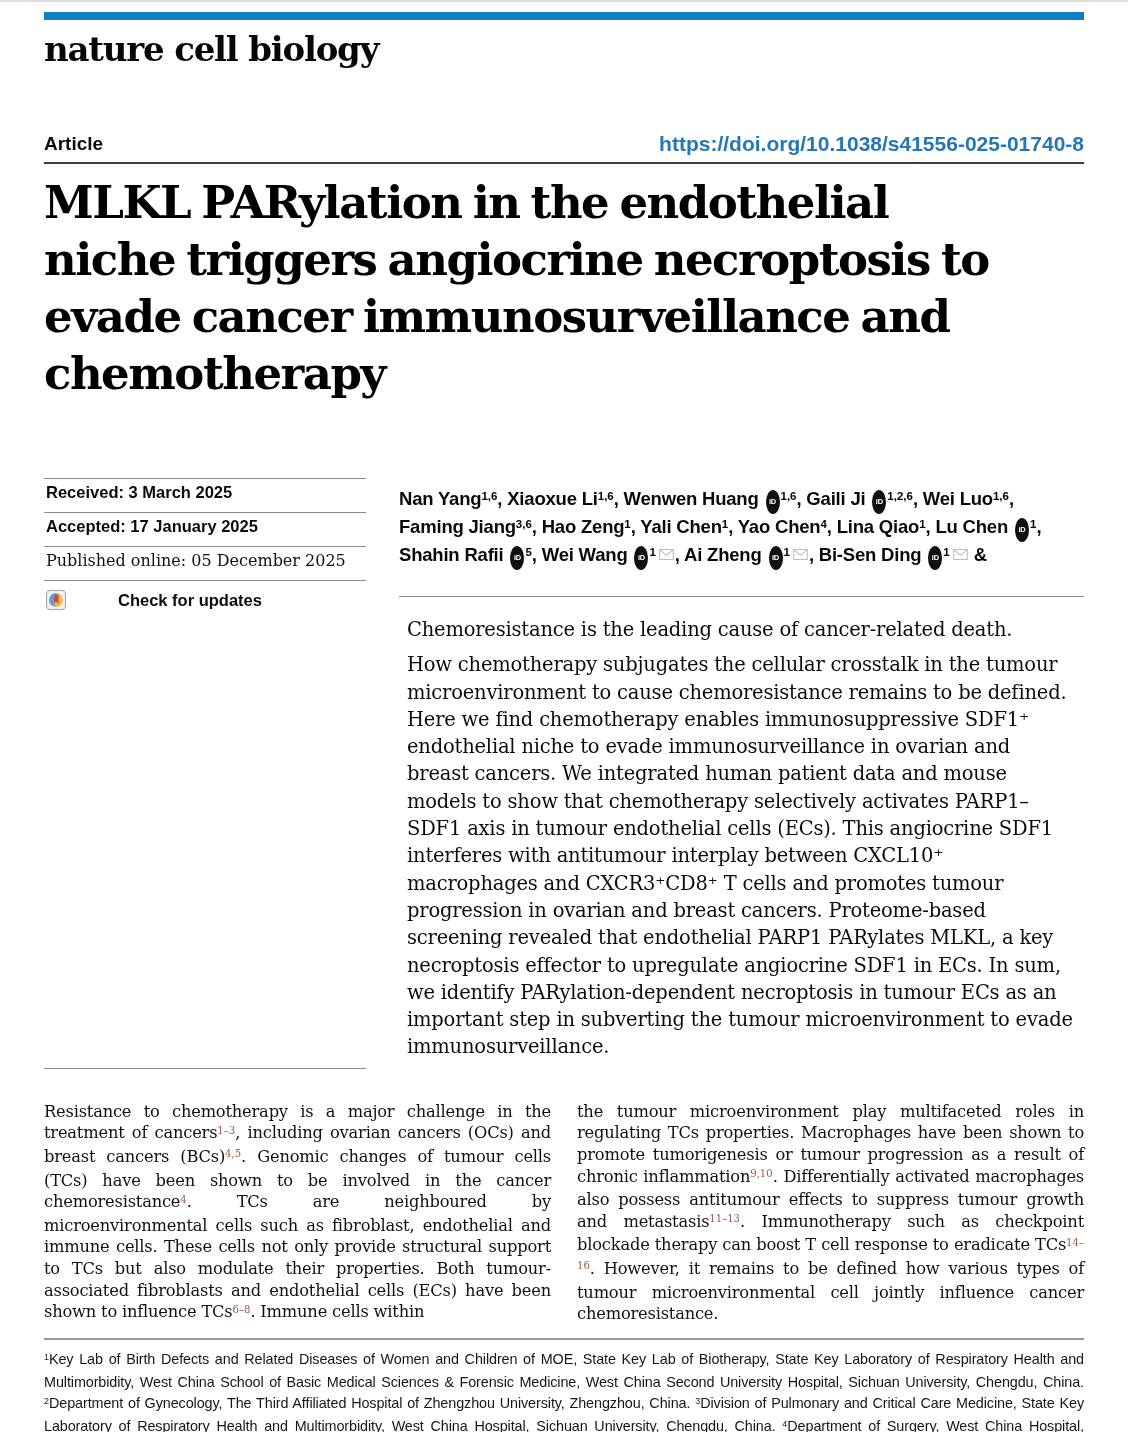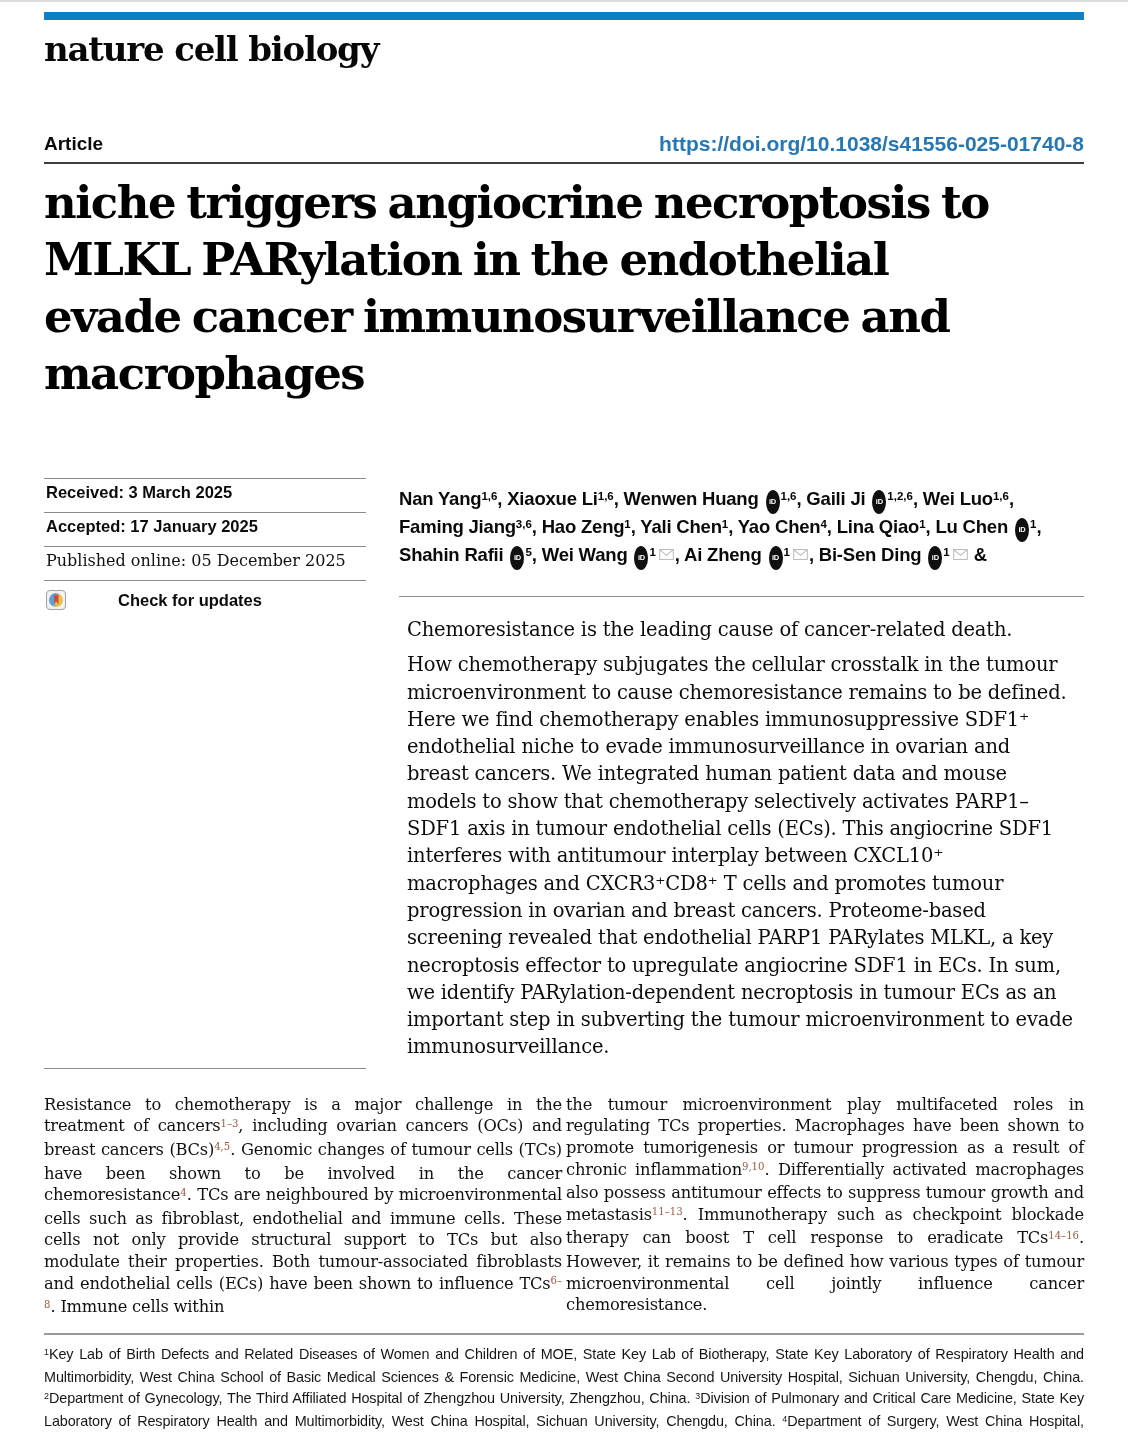--- a/index.html
+++ b/index.html
@@ -100,21 +100,21 @@
   .abstract {
     margin-top: 19px;
     font-family: "DejaVu Serif", serif;
     font-size: 19.5px;
     line-height: 27.3px;
     color: #0c0c0c;
     letter-spacing: -0.2px;
   }
   .abstract p { margin: 8px; }
 
-  .body-cols { display: flex; gap: 4px; margin-top: 25px; }
+  .body-cols { display: flex; gap: 26px; margin-top: 32px; align-items: flex-end; }
   .body-col {
     flex: 1;
     font-family: "DejaVu Serif", serif;
     font-size: 16.3px; line-height: 21.6px;
     text-align: justify;
     color: #111;
     letter-spacing: -0.2px;
   }
   .body-col .sup { color: #9d5a42; }
 
@@ -146,24 +146,24 @@
   <div class="logo">nature cell biology</div>
 
   <div class="article-row">
     <span class="article-label">Article</span>
     <a class="doi">https://doi.org/10.1038/s41556-025-01740-8</a>
   </div>
 
   <hr class="rule-dark">
 
   <h1 class="title">
+      <div>MLKL PARylation in the endothelial</div>
       <div>niche triggers angiocrine necroptosis to</div>
-      <div>MLKL PARylation in the endothelial</div>
       <div>evade cancer immunosurveillance and</div>
-      <div>macrophages</div>
+      <div>chemotherapy</div>
     </h1>
 
   <div class="cols">
 
     <div class="meta">
       <div class="meta-item">Received: 3 March 2025</div>
       <div class="meta-item">Accepted: 17 January 2025</div>
       <div class="meta-item serif">Published online: 05 December 2025</div>
       <div class="meta-item check">
         <span class="crossmark">

